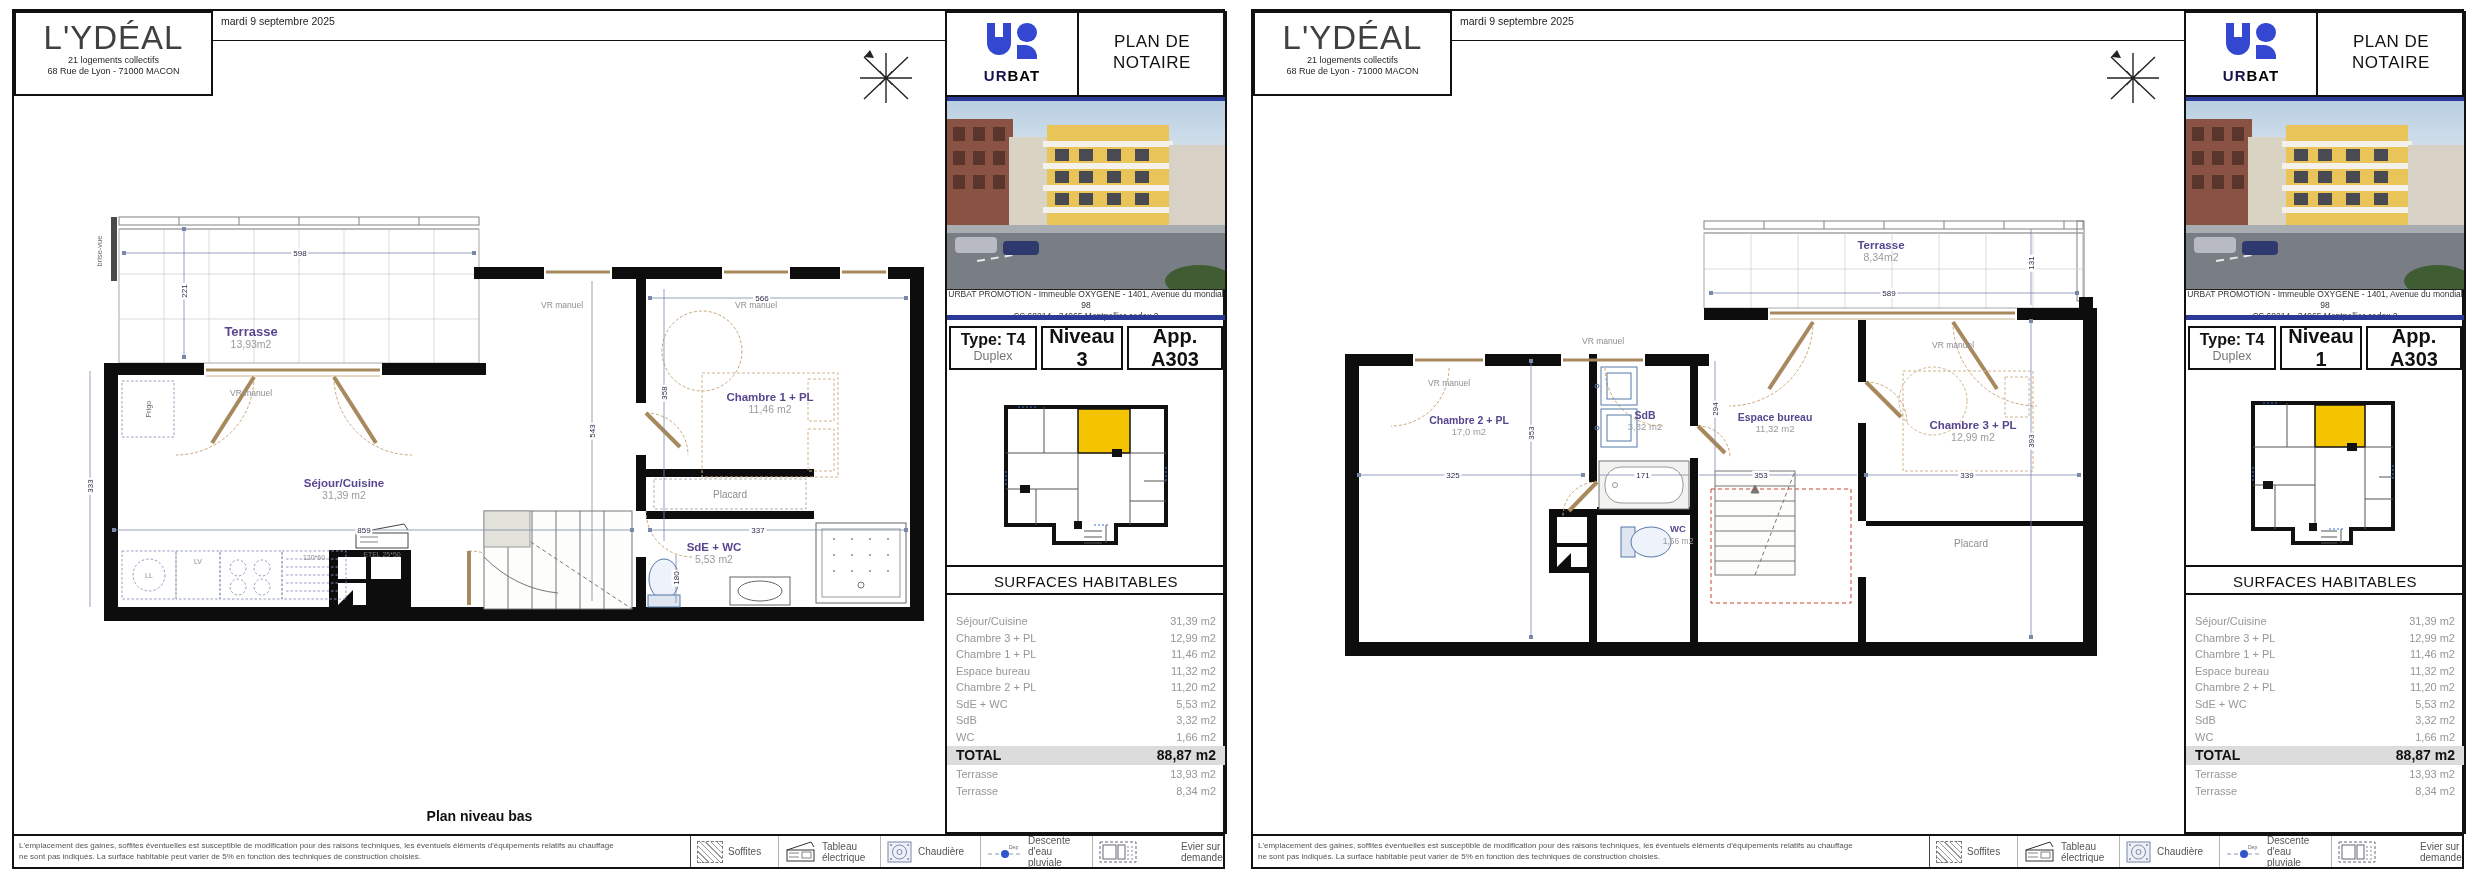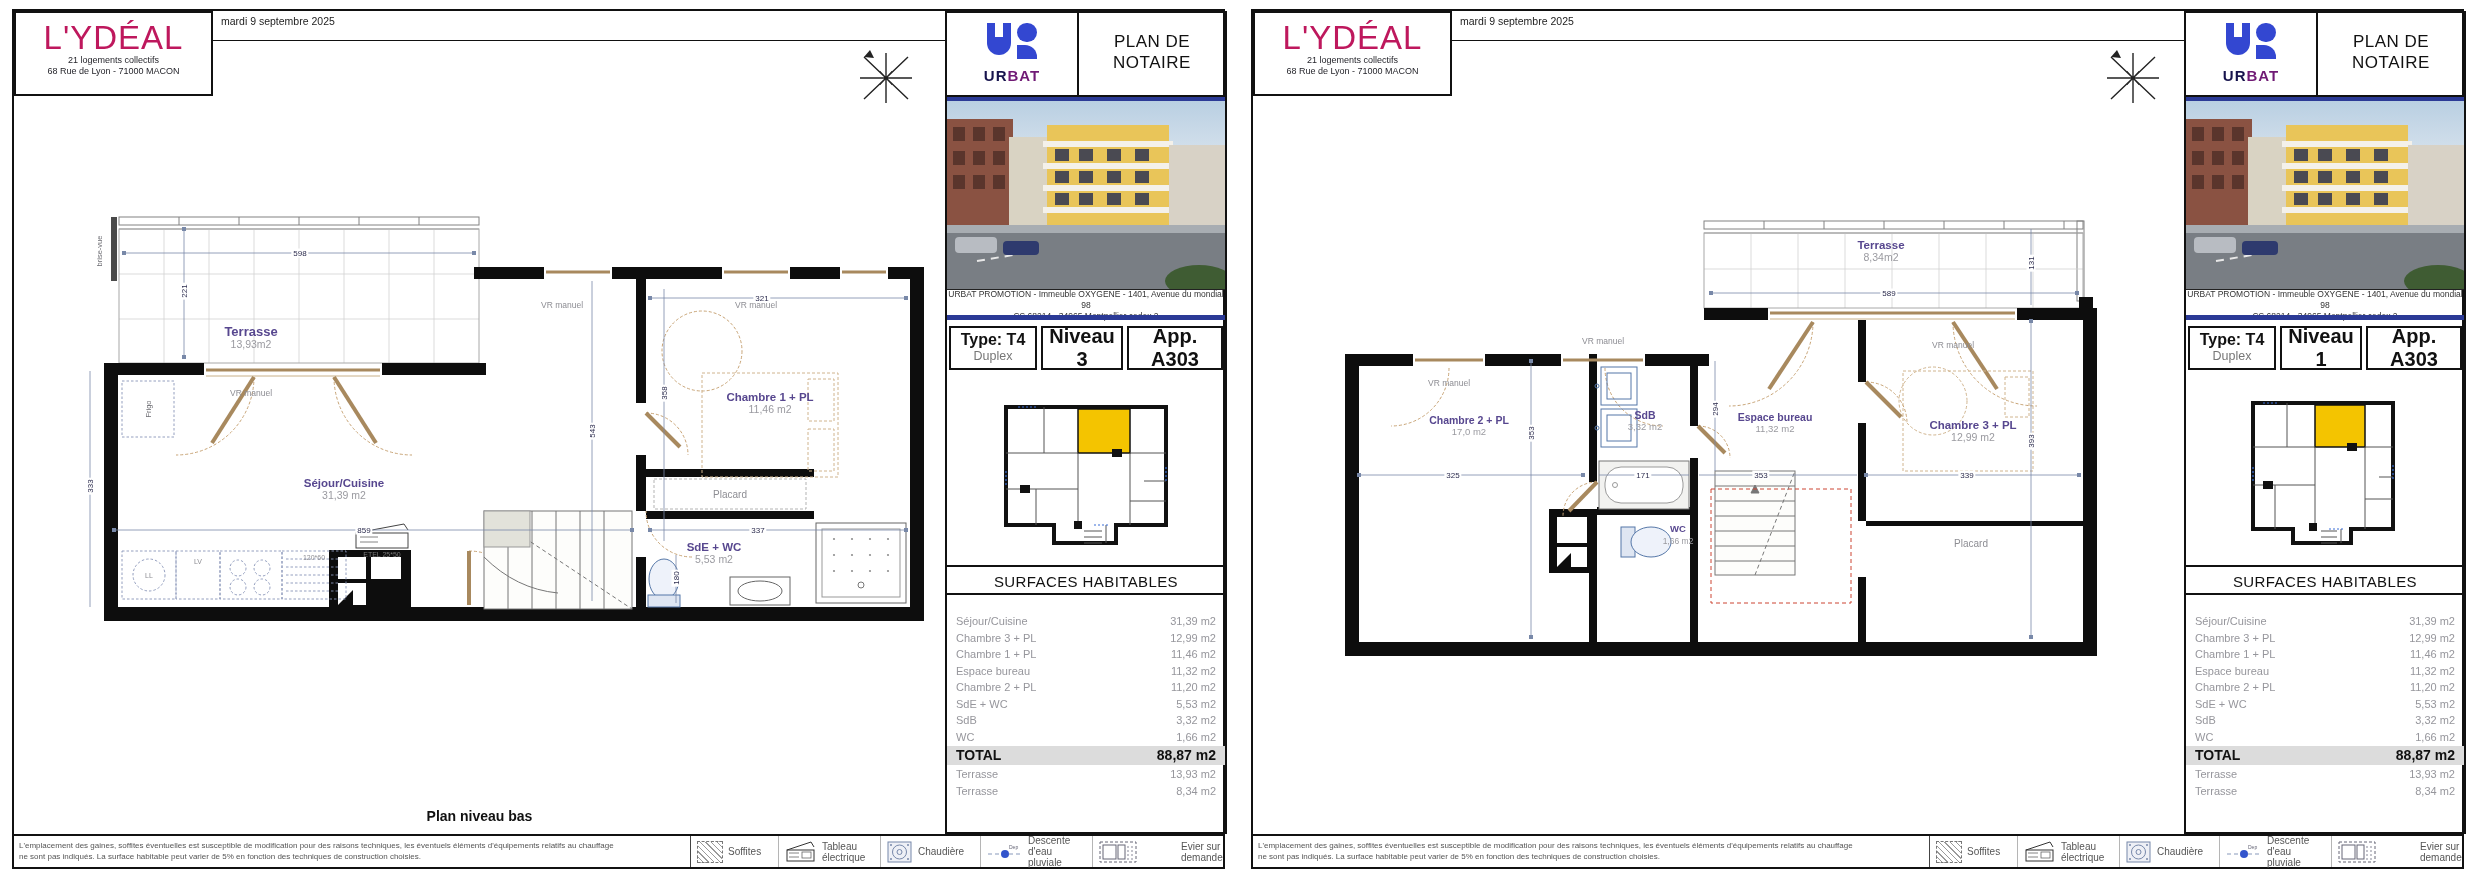--- a/index.html
+++ b/index.html
@@ -1,39 +1,39 @@
 <!DOCTYPE html>
 <html><head>
 <meta charset="utf-8">
 <style>
   html,body{margin:0;padding:0;background:#fff;}
   body{width:2478px;height:877px;position:relative;font-family:"Liberation Sans",sans-serif;color:#111;overflow:hidden;}
   .page{position:absolute;top:0;width:1239px;height:877px;background:#fff;}
   .sheet-frame{position:absolute;left:12px;top:9px;width:1213px;height:860px;border:2px solid #111;box-sizing:border-box;}
   .title-box{position:absolute;left:14px;top:11px;width:199px;height:85px;border:2px solid #111;box-sizing:border-box;background:#fff;text-align:center;}
-  .brand{font-size:33px;letter-spacing:1px;color:#be185d;margin-top:8px;line-height:34px;}
+  .brand{font-size:33px;letter-spacing:1px;color:#404040;margin-top:8px;line-height:34px;}
   .brand-sub{font-size:9px;color:#26262c;line-height:11px;}
   .date-cell{position:absolute;left:213px;top:11px;width:732px;height:30px;border-bottom:1.5px solid #111;box-sizing:border-box;font-size:10.5px;color:#222;padding:4px 0 0 8px;}
   .plan-area{position:absolute;left:14px;top:41px;width:931px;height:793px;}
   .plan-caption{position:absolute;left:0;bottom:10px;width:100%;text-align:center;font-weight:bold;font-size:14px;color:#111;}
   
   .room-label{position:absolute;text-align:center;transform:translate(-50%,-50%);white-space:nowrap;z-index:3;}
   .room-name{font-weight:bold;color:#57478f;font-size:11.5px;line-height:12px;}
   .room-area{color:#9a9aa0;font-size:10.5px;line-height:12px;}
   .dim{position:absolute;font-size:8px;color:#2c2c4e;background:#fff;padding:0 2px;transform:translate(-50%,-50%);white-space:nowrap;z-index:2;}
   .dimv{position:absolute;font-size:8px;color:#2c2c4e;background:#fff;padding:0 2px;transform:translate(-50%,-50%) rotate(-90deg);white-space:nowrap;z-index:2;}
   .sml{position:absolute;font-size:8.5px;color:#8d8d93;transform:translate(-50%,-50%);white-space:nowrap;z-index:3;}
   .smlv{position:absolute;font-size:7.5px;color:#6d6d73;transform:translate(-50%,-50%) rotate(-90deg);white-space:nowrap;z-index:3;}
   
   .panel{position:absolute;left:945px;top:11px;width:282px;height:823px;border:2px solid #111;box-sizing:border-box;}
   .logo-box{position:absolute;left:0;top:0;width:132px;height:84px;border-right:2px solid #111;border-bottom:2px solid #111;box-sizing:border-box;text-align:center;}
   .doc-title-box{position:absolute;left:132px;top:0;width:146px;height:84px;border-bottom:2px solid #111;box-sizing:border-box;text-align:center;}
   .doc-title{font-size:17px;letter-spacing:.5px;color:#111;margin-top:18px;line-height:21px;}
   .logo-word{font-weight:bold;font-size:15px;letter-spacing:1px;margin-top:0px;}
-  .logo-ur{color:#17144d;} .logo-bat{color:#701a75;}
+  .logo-ur{color:#17144d;} .logo-bat{color:#000000;}
   .photo-box{position:absolute;left:0;top:84px;width:278px;height:192px;background:#cfd8e2;border-bottom:1px solid #222;}
   .photo-topbar{position:absolute;left:0;top:0;width:100%;height:4px;background:#2b3a96;}
   .address{position:absolute;left:0;top:276px;width:278px;text-align:center;font-size:8.5px;color:#333;line-height:11px;}
   .blue-bar{position:absolute;left:0;top:302px;width:278px;height:5px;background:#2b3a96;}
   .type-row{position:absolute;left:0;top:311px;width:278px;height:48px;}
   .type-box{position:absolute;border:2.5px solid #111;box-sizing:border-box;text-align:center;background:#fff;}
   .type-main{font-weight:bold;font-size:16px;line-height:18px;margin-top:3px;}
   .type-sub{font-size:12.5px;color:#777;line-height:14px;}
   .mid{display:flex;align-items:center;justify-content:center;height:100%;font-weight:bold;font-size:20px;}
   .keyplan{position:absolute;left:0;top:362px;width:278px;height:190px;display:flex;align-items:center;justify-content:center;}
@@ -239,21 +239,21 @@
     <div class="sml" style="left:135px;top:534px;font-size:7px;">LL</div>
     <div class="sml" style="left:184px;top:520px;font-size:7px;">LV</div>
     <div class="sml" style="left:300px;top:516px;font-size:7px;">120*60</div>
     <div class="sml" style="left:368px;top:513px;font-size:7px;color:#777;">ETEL 25*50</div>
 
     <div class="dim" style="left:286px;top:212px;">598</div>
     <div class="dimv" style="left:170px;top:250px;">221</div>
     <div class="dimv" style="left:76px;top:445px;">333</div>
     <div class="dim" style="left:350px;top:489px;">859</div>
     <div class="dimv" style="left:578px;top:390px;">543</div>
-    <div class="dim" style="left:748px;top:257px;">321</div>
+    <div class="dim" style="left:748px;top:257px;">566</div>
     <div class="dimv" style="left:650px;top:352px;">358</div>
     <div class="dim" style="left:744px;top:489px;">337</div>
     <div class="dimv" style="left:662px;top:537px;">180</div>
 
     <div class="plan-caption">Plan niveau bas</div>
   </div>
 
   <div class="panel">
     <div class="logo-box">
       <svg width="62" height="46" viewBox="0 0 62 46" style="margin:8px auto 0;">

